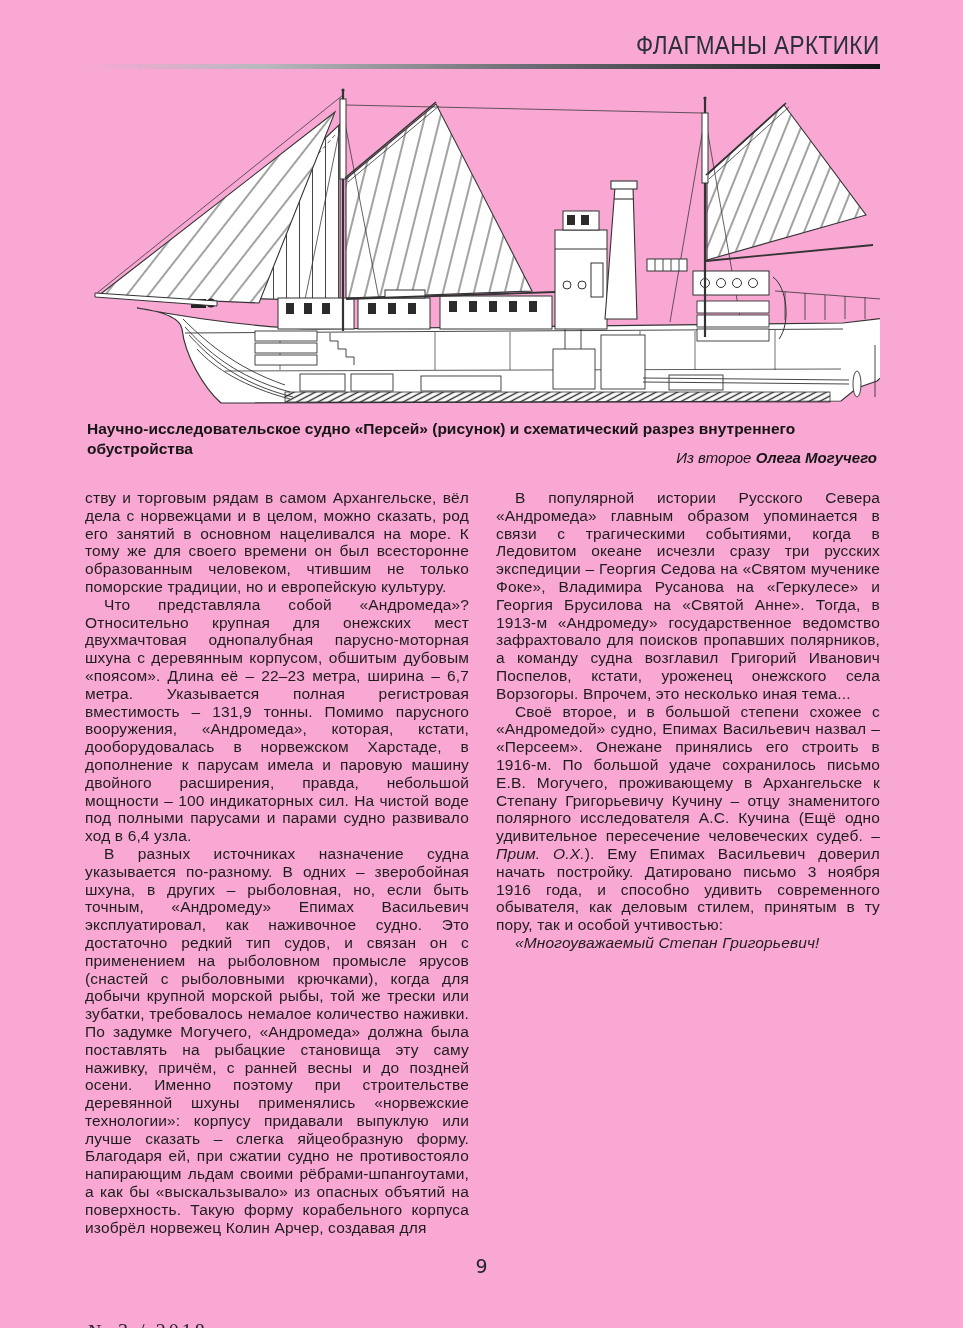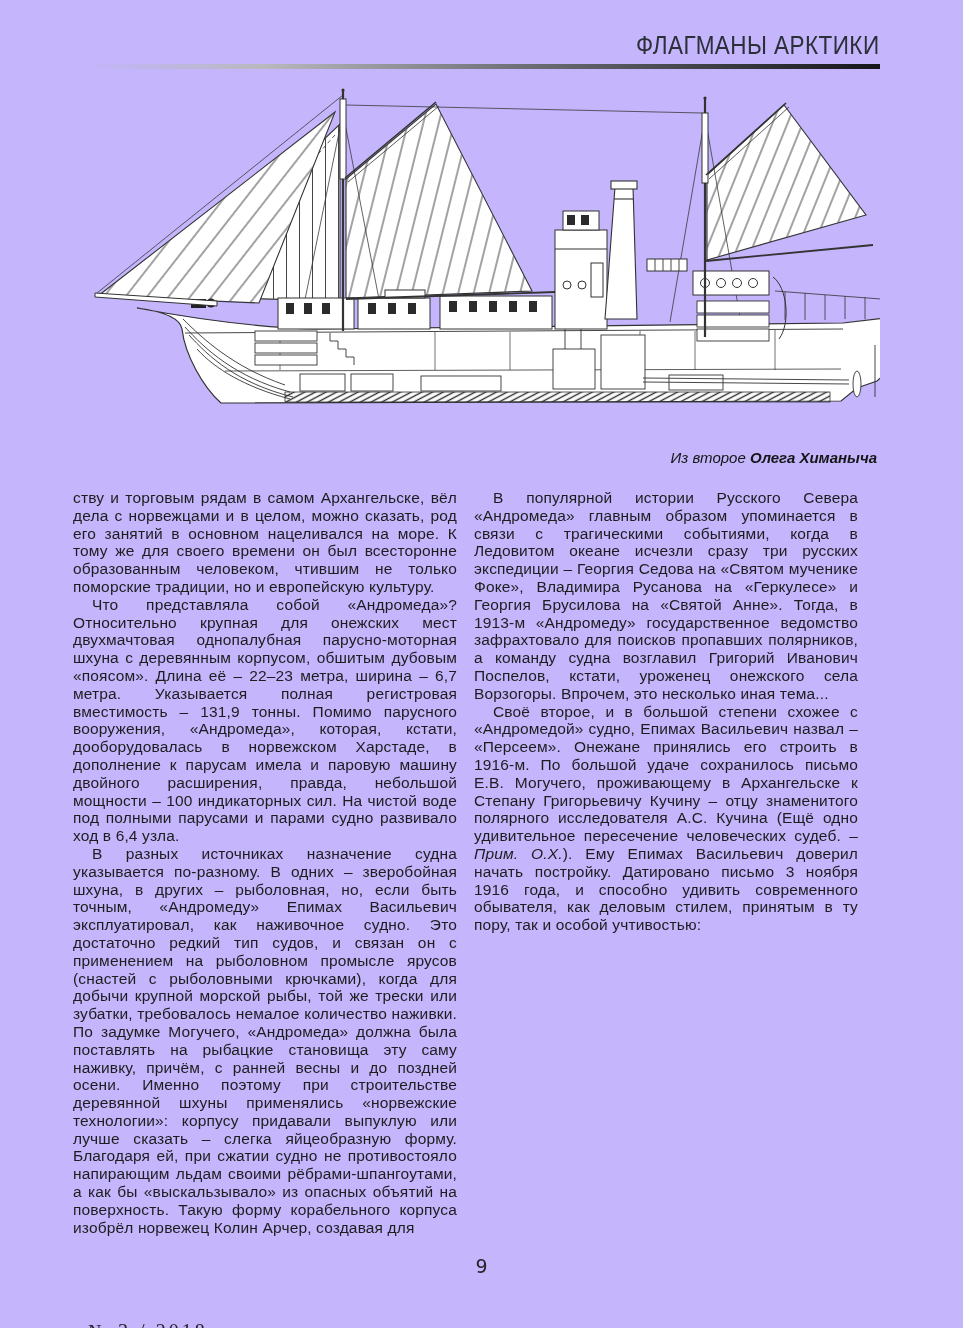--- a/index.html
+++ b/index.html
@@ -1,29 +1,29 @@
 <!DOCTYPE html>
 <html lang="ru"><head>
 <meta charset="utf-8">
 <style>
   html,body{margin:0;padding:0;background:#888;}
-  .page{position:relative;width:963px;height:1328px;background:#c4b5fd;margin:0 auto;
+  .page{position:relative;width:963px;height:1328px;background:#f9a8d4;margin:0 auto;
         font-family:"Liberation Sans",sans-serif;color:#1d1d1d;overflow:hidden;}
   .header-title{position:absolute;top:31px;right:83px;font-size:25px;font-weight:400;
         color:#2b2f38;letter-spacing:.5px;transform:scaleX(.9);transform-origin:right center;white-space:nowrap;}
   .header-rule{position:absolute;top:64px;left:85px;width:795px;height:5px;
         background:linear-gradient(to right,rgba(130,130,140,0) 0%,#b9b9bf 22%,#6e6e76 55%,#14141a 100%);}
   .figure{position:absolute;top:86px;left:85px;width:795px;height:332px;}
   .figure svg{display:block;width:795px;height:332px;}
   .caption{position:absolute;top:419px;left:87px;width:793px;font-size:15.5px;font-weight:bold;
         line-height:20px;color:#151515;}
   .credit{position:absolute;top:449px;right:86px;font-size:15px;color:#151515;}
   .credit .prefix{font-style:italic;font-weight:400;}
   .credit .name{font-style:italic;font-weight:bold;}
-  .columns{position:absolute;top:489px;left:73px;width:795px;display:flex;gap:17px;}
+  .columns{position:absolute;top:489px;left:85px;width:795px;display:flex;gap:27px;}
   .col{width:384px;font-size:15.5px;line-height:17.8px;text-align:justify;
         letter-spacing:.15px;hyphens:auto;-webkit-hyphens:auto;}
   .para{margin:0;}
   .para.ind{text-indent:19px;}
   .para.lit{font-style:italic;}
   .para em{}
   .footer-issue{position:absolute;top:1320px;left:88px;font-family:Liberation Serif, serif;
         font-size:20px;letter-spacing:3px;color:#24242a;white-space:nowrap;}
   .footer-page{position:absolute;top:1254px;left:0;width:963px;text-align:center;
         font-family:"DejaVu Sans Mono",monospace;font-size:20px;color:#24242a;}
@@ -203,33 +203,35 @@
         <line x1="260" y1="91" x2="351" y2="15" stroke="#333" stroke-width="1.6"></line>
         <line x1="263" y1="95" x2="354" y2="19" stroke="#333" stroke-width=".8"></line>
         <line x1="621" y1="88" x2="701" y2="16" stroke="#333" stroke-width="1.6"></line>
         <line x1="624" y1="92" x2="704" y2="20" stroke="#333" stroke-width=".8"></line>
         <line x1="261" y1="212" x2="470" y2="205" stroke="#333" stroke-width="1.8"></line>
         <line x1="621" y1="174" x2="788" y2="158" stroke="#333" stroke-width="1.8"></line>
       </g>
     </svg>
   </div>
 
+  <div class="caption">Научно-исследовательское судно «Персей» (рисунок) и схематический разрез внутреннего обустройства</div>
   <div class="credit">
     <span class="prefix">Из второе</span>
-    <span class="name">Олега Химаныча</span>
+    <span class="name">Олега Могучего</span>
   </div>
 
   <div class="columns">
     <div class="col" id="col-left">
         <p class="para"><span>ству и торговым рядам в самом Архангельске, вёл дела с норвежцами и в целом, можно сказать, род его занятий в основном нацеливался на море. К тому же для своего времени он был всесторонне образованным человеком, чтившим не только поморские традиции, но и европейскую культуру.</span></p>
         <p class="para ind"><span>Что представляла собой «Андромеда»? Относительно крупная для онежских мест двухмачтовая однопалубная парусно-моторная шхуна с деревянным корпусом, обшитым дубовым «поясом». Длина её – 22–23 метра, ширина – 6,7 метра. Указывается полная регистровая вместимость – 131,9 тонны. Помимо парусного вооружения, «Андромеда», которая, кстати, дооборудовалась в норвежском Харстаде, в дополнение к парусам имела и паровую машину двойного расширения, правда, небольшой мощности – 100 индикаторных сил. На чистой воде под полными парусами и парами судно развивало ход в 6,4 узла.</span></p>
         <p class="para ind"><span>В разных источниках назначение судна указывается по-разному. В одних – зверобойная шхуна, в других – рыболовная, но, если быть точным, «Андромеду» Епимах Васильевич эксплуатировал, как наживочное судно. Это достаточно редкий тип судов, и связан он с применением на рыболовном промысле ярусов (снастей с рыболовными крючками), когда для добычи крупной морской рыбы, той же трески или зубатки, требовалось немалое количество наживки. По задумке Могучего, «Андромеда» должна была поставлять на рыбацкие становища эту саму наживку, причём, с ранней весны и до поздней осени. Именно поэтому при строительстве деревянной шхуны применялись «норвежские технологии»: корпусу придавали выпуклую или лучше сказать – слегка яйцеобразную форму. Благодаря ей, при сжатии судно не противостояло напирающим льдам своими рёбрами-шпангоутами, а как бы «выскальзывало» из опасных объятий на поверхность. Такую форму корабельного корпуса изобрёл норвежец Колин Арчер, создавая для</span></p>
       </div>
     <div class="col" id="col-right">
         <p class="para ind"><span>В популярной истории Русского Севера «Андромеда» главным образом упоминается в связи с трагическими событиями, когда в Ледовитом океане исчезли сразу три русских экспедиции – Георгия Седова на «Святом мученике Фоке», Владимира Русанова на «Геркулесе» и Георгия Брусилова на «Святой Анне». Тогда, в 1913-м «Андромеду» государственное ведомство зафрахтовало для поисков пропавших полярников, а команду судна возглавил Григорий Иванович Поспелов, кстати, уроженец онежского села Ворзогоры. Впрочем, это несколько иная тема...</span></p>
         <p class="para ind"><span>Своё второе, и в большой степени схожее с «Андромедой» судно, Епимах Васильевич назвал – «Персеем». Онежане принялись его строить в 1916-м. По большой удаче сохранилось письмо Е.В. Могучего, проживающему в Архангельске к Степану Григорьевичу Кучину – отцу знаменитого полярного исследователя А.С. Кучина (Ещё одно удивительное пересечение человеческих судеб. – </span><em>Прим. О.Х.</em><span>). Ему Епимах Васильевич доверил начать постройку. Датировано письмо 3 ноября 1916 года, и способно удивить современного обывателя, как деловым стилем, принятым в ту пору, так и особой учтивостью:</span></p>
+        <p class="para ind lit"><span>«Многоуважаемый Степан Григорьевич!</span></p>
       </div>
   </div>
 
   <div class="footer-issue">№ 3 / 2018</div>
   <div class="footer-page">9</div>
 
 </div>
 
 </body></html>

